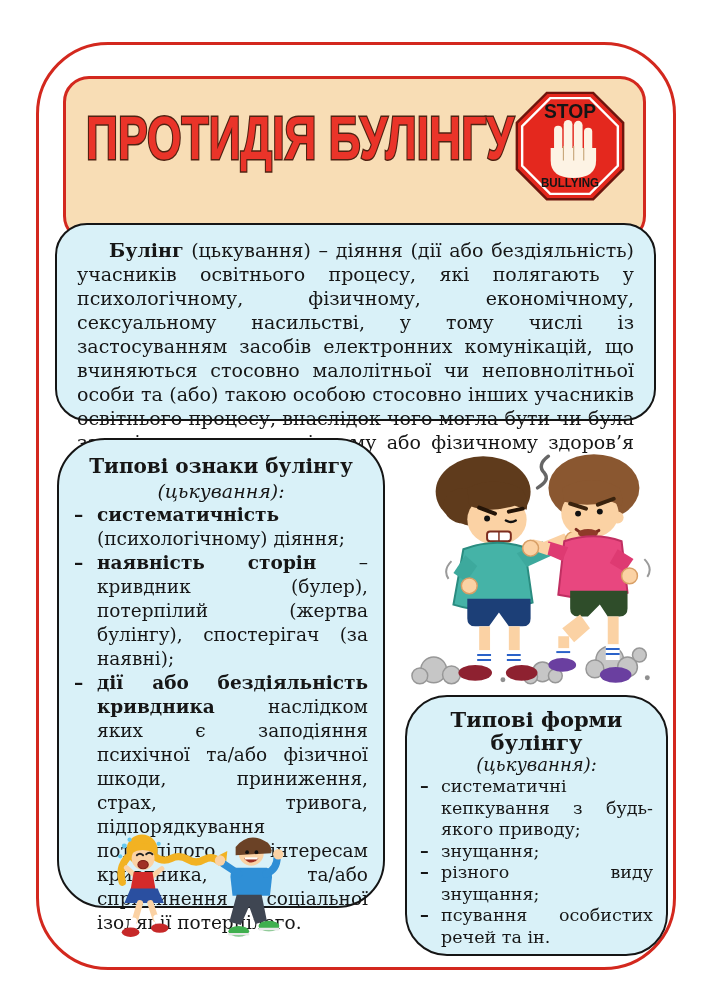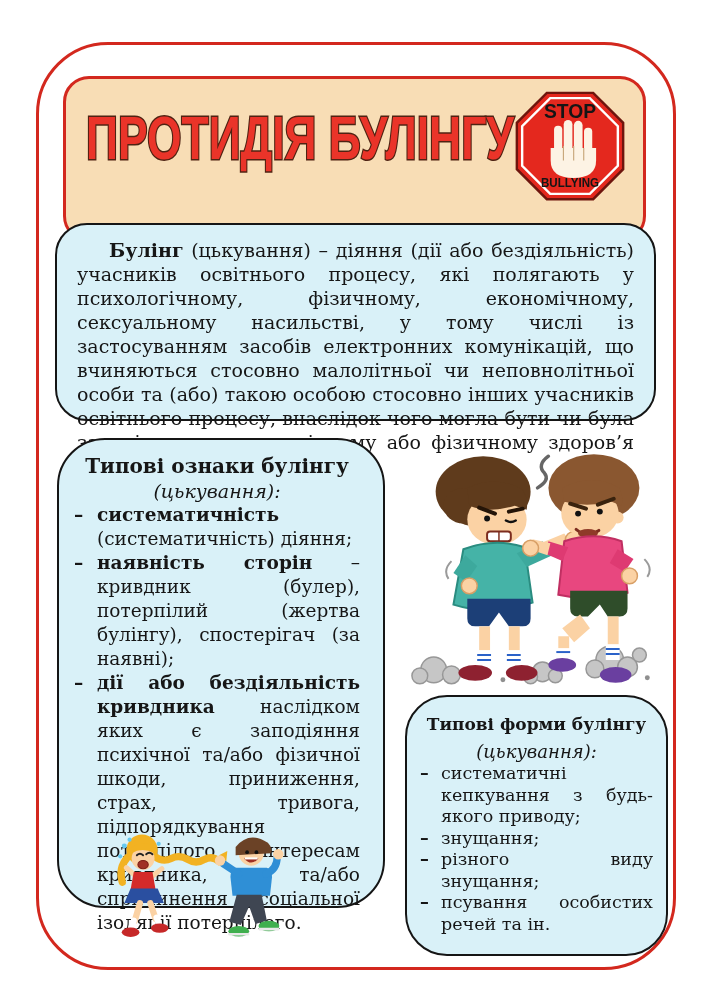--- a/index.html
+++ b/index.html
@@ -37,32 +37,32 @@
   #def-box {
     left:55px; top:223px; width:601px; height:198px; border-radius:32px;
     padding:13px 20px 0 20px;
   }
   #def-box p {
     font-size:19px; line-height:24px; text-align:justify; text-indent:32px;
   }
   
   #signs-box {
     left:57px; top:438px; width:328px; height:470px; border-radius:48px;
-    padding:14px 23px 0 15px;
+    padding:14px 15px 0 15px;
   }
   #signs-box .box-title { font-size:20px; line-height:25px; }
   #signs-box .box-subtitle { font-size:19px; line-height:24px; }
   #signs-box .dash-list { font-size:18.5px; line-height:24px; }
   #signs-box .dash-list li { padding-left:23px; }
   
   #forms-box {
     left:405px; top:695px; width:263px; height:261px; border-radius:42px;
     padding:11px 13px 0 13px;
   }
-  #forms-box .box-title { font-size:17px; line-height:33px; }
+  #forms-box .box-title { font-size:21px; line-height:23px; }
   #forms-box .box-subtitle { font-size:18px; line-height:22px; }
   #forms-box .dash-list { font-size:17.5px; line-height:21.5px; }
   #forms-box .dash-list li { padding-left:21px; }
   
   #fight-illustration { position:absolute; left:404px; top:444px; width:272px; height:248px; }
   #kids-illustration  { position:absolute; left:94px;  top:822px; width:224px; height:130px; }
 </style>
 </head>
 <body>
 
@@ -93,21 +93,21 @@
   <div id="def-box" class="blue-box">
     <p><b>Булінг</b><span> (цькування) – діяння (дії або бездіяльність) учасників освітнього процесу, які полягають у психологічному, фізичному, економічному, сексуальному насильстві, у тому числі із застосуванням засобів електронних комунікацій, що вчиняються стосовно малолітньої чи неповнолітньої особи та (або) такою особою стосовно інших учасників освітнього процесу, внаслідок чого могла бути чи була заподіяна шкода психічному або фізичному здоров’я потерпілого.</span></p>
   </div>
 
   <div id="signs-box" class="blue-box">
     <div class="box-title">Типові ознаки булінгу</div>
     <div class="box-subtitle">(цькування):</div>
     <ul class="dash-list">
       <li>
         <span class="dash">–</span>
-        <b>систематичність</b><span> (систематичність) діяння;</span>
+        <b>систематичність</b><span> (психологічному) діяння;</span>
       </li>
       <li>
         <span class="dash">–</span>
         <b>наявність сторін</b><span> – кривдник (булер), потерпілий (жертва булінгу), спостерігач (за наявні);</span>
       </li>
       <li>
         <span class="dash">–</span>
         <b>дії або бездіяльність кривдника</b><span> наслідком яких є заподіяння психічної та/або фізичної шкоди, приниження, страх, тривога, підпорядкування потерпілого інтересам кривдника, та/або спричинення соціальної ізоляції потерпілого.</span>
       </li>
     </ul>

